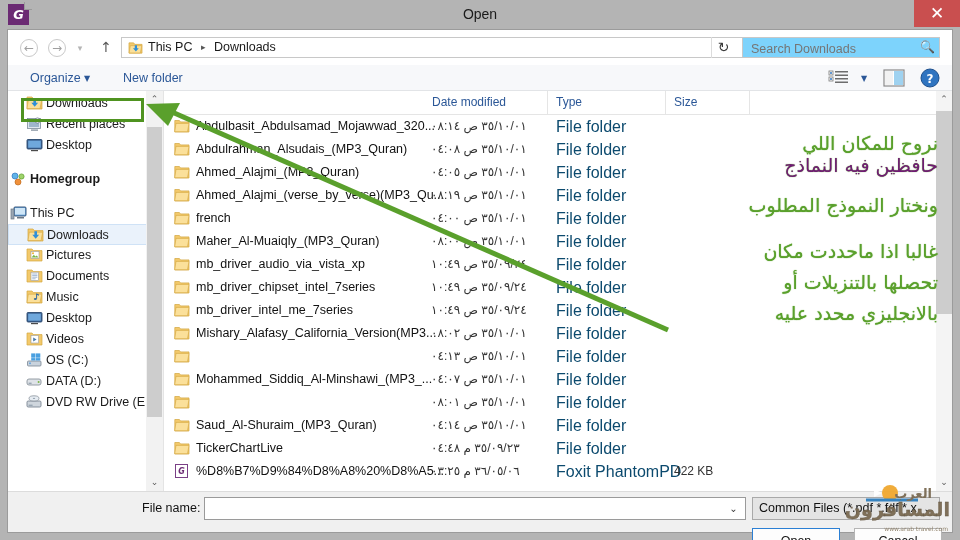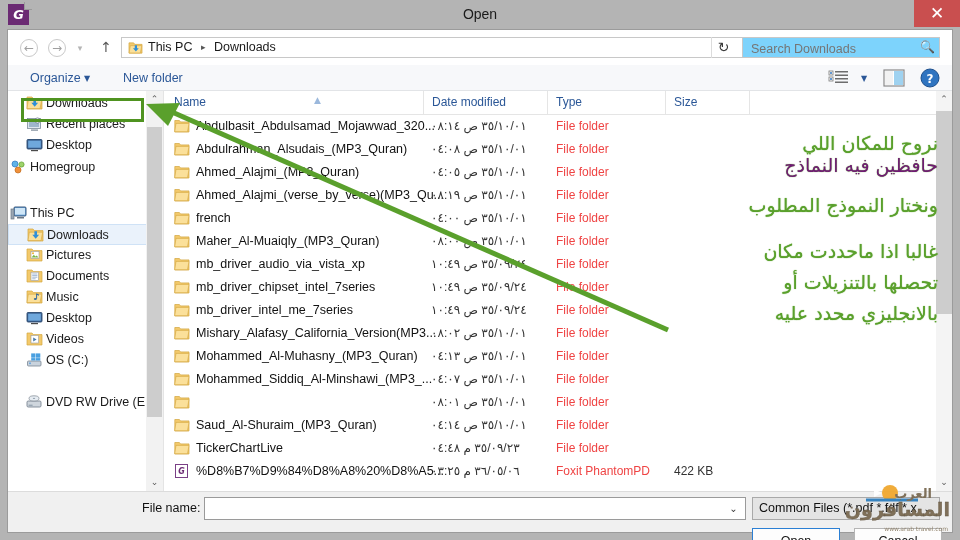--- a/index.html
+++ b/index.html
@@ -206,21 +206,21 @@
   .row .fname{
     position:absolute;left:30px;top:3px;height:17px;line-height:17px;
     font-size:12.5px;color:#111;white-space:nowrap;overflow:hidden;
   }
   .row .fdate{
     position:absolute;left:265px;top:3px;height:17px;line-height:17px;
     font-size:12px;color:#333;white-space:nowrap;direction:rtl;
   }
   .row .ftype{
     position:absolute;left:390px;top:3px;height:17px;line-height:17px;
-    font-size:12px;color:#ef4444;white-space:nowrap;
+    font-size:16px;color:#0c4a6e;white-space:nowrap;
   }
   .row .fsize{
     position:absolute;left:508px;top:3px;height:17px;line-height:17px;
     font-size:12px;color:#333;white-space:nowrap;
   }
 
   .fl-scroll{
     position:absolute;right:0;top:0;width:16px;height:400px;background:#f4f4f4;
     cursor:pointer;
   }
@@ -410,21 +410,21 @@
               <span class="lbl" style="left:38px">Recent places</span>
             </div>
             <div class="sb-item" style="top: 44px;">
               <svg class="ico" style="left:18px" viewBox="0 0 17 16">
                 <rect x="1" y="2.5" width="15" height="9.5" rx="1" fill="#3a5f8f" stroke="#2a4a70" stroke-width=".9"></rect>
               <rect x="2.2" y="3.7" width="12.6" height="7" fill="#6fa8dc"></rect>
               <path d="M5 13h7v1.2H5z" fill="#4a4a4a"></path>
               </svg>
               <span class="lbl" style="left:38px">Desktop</span>
             </div>
-            <div class="sb-item" style="top: 66px;">
+            <div class="sb-item" style="top: 78px; font-weight: bold;">
               <svg class="ico" style="left:2px" viewBox="0 0 17 16">
                 <circle cx="5" cy="5" r="3" fill="#5fb3e8" stroke="#2f74c0" stroke-width=".7"></circle>
               <circle cx="11.5" cy="5.5" r="2.6" fill="#9ed36a" stroke="#5a9c2a" stroke-width=".7"></circle>
               <circle cx="8" cy="11" r="3" fill="#f0903a" stroke="#c06a1a" stroke-width=".7"></circle>
               </svg>
               <span class="lbl" style="left:22px">Homegroup</span>
             </div>
             <div class="sb-item" style="top: 112px;">
               <svg class="ico" style="left:2px" viewBox="0 0 17 16">
                 <rect x="4" y="2" width="12" height="9" rx="1" fill="#6fa8dc" stroke="#2a4a70" stroke-width=".9"></rect>
@@ -488,41 +488,48 @@
             <div class="sb-item" style="top: 259px;">
               <svg class="ico" style="left:18px" viewBox="0 0 17 16">
                 <rect x="1.5" y="9" width="13.5" height="5" rx="1" fill="#c9d3dd" stroke="#7a8693" stroke-width=".8"></rect>
               <rect x="3" y="10.5" width="2" height="1.6" fill="#6fa8dc"></rect>
               <rect x="5.2" y="1.4" width="4.3" height="4.3" fill="#4aa0e0"></rect>
               <rect x="10" y="1.4" width="4.3" height="4.3" fill="#4aa0e0"></rect>
               <rect x="5.2" y="6.1" width="4.3" height="2.4" fill="#4aa0e0"></rect>
               <rect x="10" y="6.1" width="4.3" height="2.4" fill="#4aa0e0"></rect>
               </svg>
               <span class="lbl" style="left:38px">OS (C:)</span>
+            </div>
+            <div class="sb-item" style="top: 280px;">
+              <svg class="ico" style="left:18px" viewBox="0 0 17 16">
+                <rect x="1" y="6" width="14" height="6" rx="2" fill="#dfe3e8" stroke="#8a939c" stroke-width=".9"></rect>
+              <rect x="2.6" y="9.6" width="3" height="1.4" fill="#9aa7b4"></rect>
+              <circle cx="12.6" cy="9" r="1" fill="#7ab648"></circle>
+              </svg>
+              <span class="lbl" style="left:38px">DATA (D:)</span>
             </div>
             <div class="sb-item" style="top: 301px;">
               <svg class="ico" style="left:18px" viewBox="0 0 17 16">
                 <rect x="1" y="7" width="14" height="6" rx="1.2" fill="#cfd6dd" stroke="#7a8693" stroke-width=".9"></rect>
               <rect x="2.6" y="10.6" width="4" height="1.4" fill="#9aa7b4"></rect>
               <ellipse cx="8" cy="4.4" rx="5" ry="2.6" fill="#e6ecf2" stroke="#8a939c" stroke-width=".8"></ellipse>
               <ellipse cx="8" cy="4.4" rx="1.2" ry=".7" fill="#9aa7b4"></ellipse>
               </svg>
               <span class="lbl" style="left:38px">DVD RW Drive (E:</span>
             </div>
           </div>
       <div class="sb-scroll">
         <div class="up">⌃</div>
         <div class="sb-thumb"></div>
         <div class="dn">⌄</div>
       </div>
       <div class="splitter"></div>
 
       <div class="filelist">
         <div class="fl-head" id="flhead">
-              <div class="fl-th" style="left: 0px; width: 258px;"><span>Name</span><span class="sort-marker">▲</span></div>
               <div class="fl-th" style="left: 258px; width: 124px;"><span>Date modified</span></div>
               <div class="fl-th" style="left: 382px; width: 118px;"><span>Type</span></div>
               <div class="fl-th" style="left: 500px; width: 84px;"><span>Size</span></div>
             </div>
         <div class="fl-rows" id="flrows">
               <div class="row" style="top: 0px;">
                 <svg class="fico" viewBox="0 0 16 14">
                   <path d="M0.8 1.5h4.6l1.2 1.4H15V13H0.8z" fill="#f3c96b" stroke="#d3a63f" stroke-width=".7"></path>
           <path d="M2 4.4h13L13.5 12.7H0.7z" fill="#fbe09a" stroke="#d3a63f" stroke-width=".6"></path>
                 </svg>
@@ -619,21 +626,20 @@
                 <span class="fname">Mishary_Alafasy_California_Version(MP3...</span>
                 <span class="fdate">٣٥/١٠/٠١ ص ٠٨:٠٢</span>
                 <span class="ftype">File folder</span>
                 <span class="fsize"></span>
               </div>
               <div class="row" style="top: 230px;">
                 <svg class="fico" viewBox="0 0 16 14">
                   <path d="M0.8 1.5h4.6l1.2 1.4H15V13H0.8z" fill="#f3c96b" stroke="#d3a63f" stroke-width=".7"></path>
           <path d="M2 4.4h13L13.5 12.7H0.7z" fill="#fbe09a" stroke="#d3a63f" stroke-width=".6"></path>
                 </svg>
-                <span class="fname">Mohammed_Al-Muhasny_(MP3_Quran)</span>
                 <span class="fdate">٣٥/١٠/٠١ ص ٠٤:١٣</span>
                 <span class="ftype">File folder</span>
                 <span class="fsize"></span>
               </div>
               <div class="row" style="top: 253px;">
                 <svg class="fico" viewBox="0 0 16 14">
                   <path d="M0.8 1.5h4.6l1.2 1.4H15V13H0.8z" fill="#f3c96b" stroke="#d3a63f" stroke-width=".7"></path>
           <path d="M2 4.4h13L13.5 12.7H0.7z" fill="#fbe09a" stroke="#d3a63f" stroke-width=".6"></path>
                 </svg>
                 <span class="fname">Mohammed_Siddiq_Al-Minshawi_(MP3_...</span>

